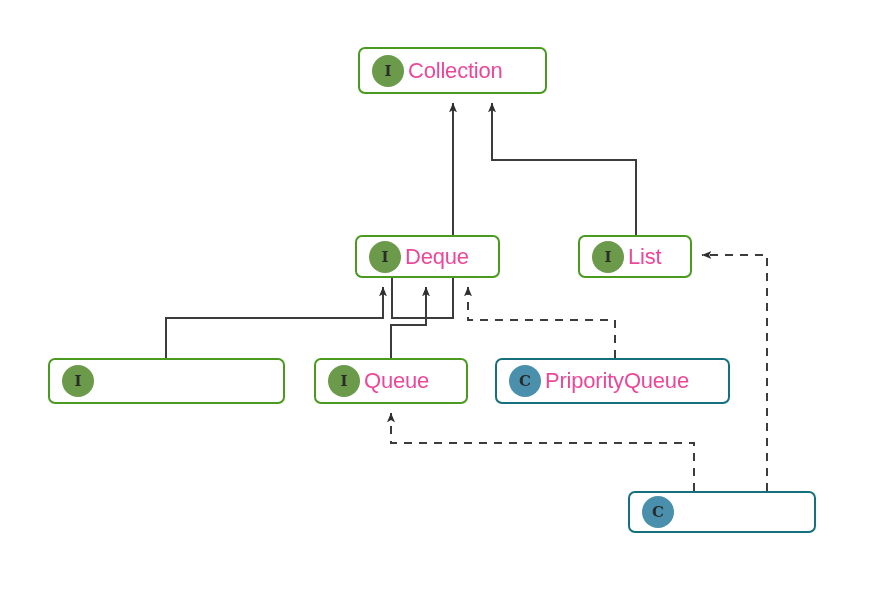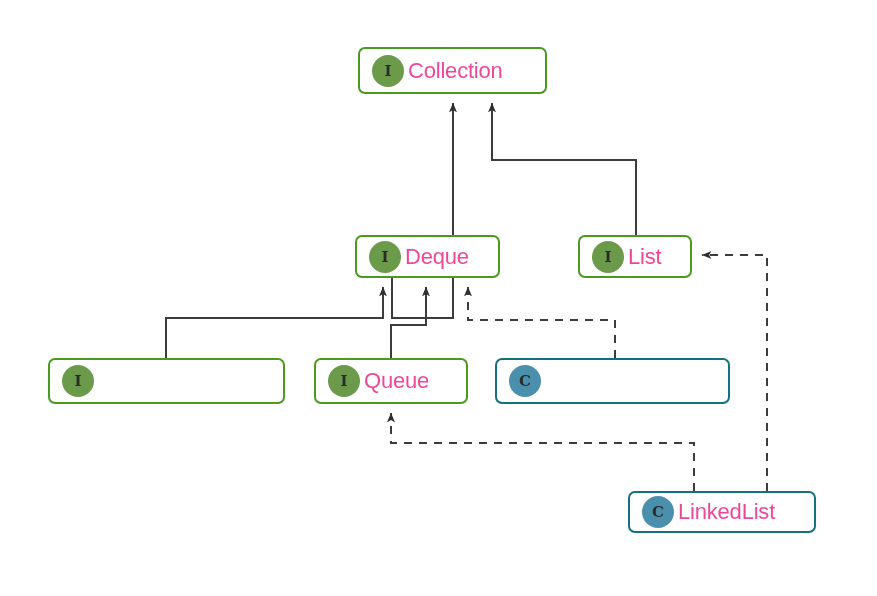--- a/index.html
+++ b/index.html
@@ -107,20 +107,20 @@
       </div>
       <div class="node iface" style="left: 48px; top: 358px; width: 237px; height: 46px;">
         <span class="badge i">I</span>
       </div>
       <div class="node iface" style="left: 314px; top: 358px; width: 154px; height: 46px;">
         <span class="badge i">I</span>
         <span class="node-label">Queue</span>
       </div>
       <div class="node klass" style="left: 495px; top: 358px; width: 235px; height: 46px;">
         <span class="badge c">C</span>
+        <span class="node-label">PriporityQueue</span>
       </div>
       <div class="node klass" style="left: 628px; top: 491px; width: 188px; height: 42px;">
         <span class="badge c">C</span>
-        <span class="node-label">LinkedList</span>
       </div>
     </div>
 
 </div>
 
 </body></html>

